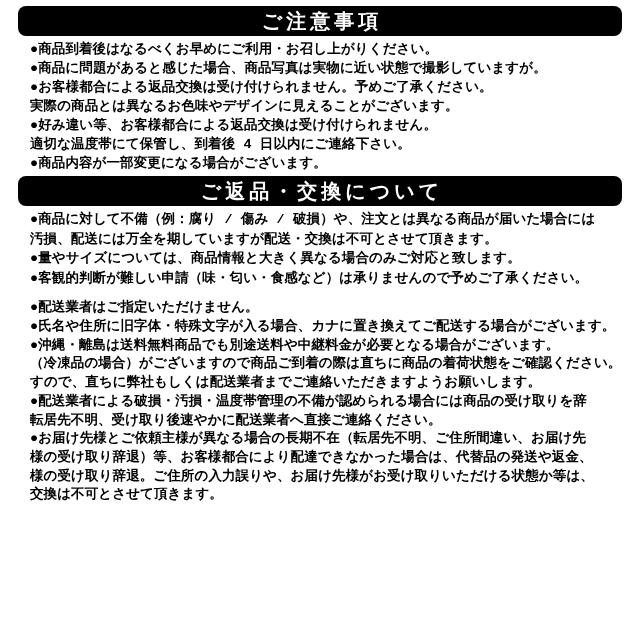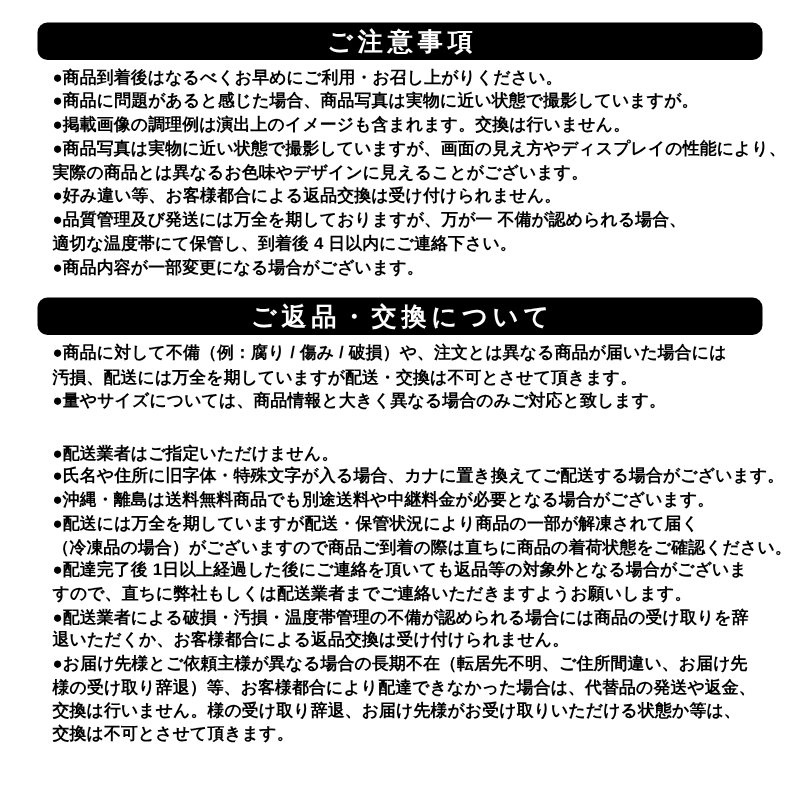--- a/index.html
+++ b/index.html
@@ -9,21 +9,21 @@
     background: var(--page-bg, #ffffff);
     font-family: "Liberation Sans", "DejaVu Sans", sans-serif;
     overflow: hidden;
   }
   .page {
     width: 640px;
     height: 640px;
     box-sizing: border-box;
     padding-top: 6px;
   }
-  .notice-section { margin: 12px; }
+  .notice-section { margin: 0; font-family: Liberation Mono, monospace; }
   .bar {
     margin: 0 18px;
     height: 30px;
     background: var(--bar-bg, #000000);
     border-radius: 8px;
     display: flex;
     align-items: center;
     justify-content: center;
   }
   .bar-title {
@@ -56,52 +56,49 @@
 
 <div class="page">
 
   <section class="notice-section">
     <div class="bar">
       <span class="bar-title">ご注意事項</span>
     </div>
     <div class="body s1">
         <div class="line">●商品到着後はなるべくお早めにご利用・お召し上がりください。</div>
         <div class="line">●商品に問題があると感じた場合、商品写真は実物に近い状態で撮影していますが。</div>
-        <div class="line">●掲載画像の調理例は演出上のイメージも含まれます。交換は行いません。</div>
-        <div class="line">●商品写真は実物に近い状態で撮影していますが、画面の見え方やディスプレイの性能により、</div>
+        <div class="line">●お客様都合による返品交換は受け付けられません。予めご了承ください。</div>
         <div class="line">実際の商品とは異なるお色味やデザインに見えることがございます。</div>
         <div class="line">●好み違い等、お客様都合による返品交換は受け付けられません。</div>
-        <div class="line">●品質管理及び発送には万全を期しておりますが、万が一 不備が認められる場合、</div>
         <div class="line">適切な温度帯にて保管し、到着後 4 日以内にご連絡下さい。</div>
         <div class="line">●商品内容が一部変更になる場合がございます。</div>
       </div>
   </section>
 
   <section class="notice-section">
     <div class="bar">
       <span class="bar-title">ご返品・交換について</span>
     </div>
     <div class="body s2">
         <div class="line">●商品に対して不備（例：腐り / 傷み / 破損）や、注文とは異なる商品が届いた場合には</div>
         <div class="line">汚損、配送には万全を期していますが配送・交換は不可とさせて頂きます。</div>
         <div class="line">●量やサイズについては、商品情報と大きく異なる場合のみご対応と致します。</div>
+        <div class="line">●客観的判断が難しい申請（味・匂い・食感など）は承りませんので予めご了承ください。</div>
       </div>
   </section>
 
   <section class="notice-section">
     <div class="body s3">
         <div class="line">●配送業者はご指定いただけません。</div>
         <div class="line">●氏名や住所に旧字体・特殊文字が入る場合、カナに置き換えてご配送する場合がございます。</div>
         <div class="line">●沖縄・離島は送料無料商品でも別途送料や中継料金が必要となる場合がございます。</div>
-        <div class="line">●配送には万全を期していますが配送・保管状況により商品の一部が解凍されて届く</div>
         <div class="line">（冷凍品の場合）がございますので商品ご到着の際は直ちに商品の着荷状態をご確認ください。</div>
-        <div class="line">●配達完了後 1日以上経過した後にご連絡を頂いても返品等の対象外となる場合がございま</div>
         <div class="line">すので、直ちに弊社もしくは配送業者までご連絡いただきますようお願いします。</div>
         <div class="line">●配送業者による破損・汚損・温度帯管理の不備が認められる場合には商品の受け取りを辞</div>
-        <div class="line">退いただくか、お客様都合による返品交換は受け付けられません。</div>
+        <div class="line">転居先不明、受け取り後速やかに配送業者へ直接ご連絡ください。</div>
         <div class="line">●お届け先様とご依頼主様が異なる場合の長期不在（転居先不明、ご住所間違い、お届け先</div>
         <div class="line">様の受け取り辞退）等、お客様都合により配達できなかった場合は、代替品の発送や返金、</div>
-        <div class="line">交換は行いません。様の受け取り辞退、お届け先様がお受け取りいただける状態か等は、</div>
+        <div class="line">様の受け取り辞退。ご住所の入力誤りや、お届け先様がお受け取りいただける状態か等は、</div>
         <div class="line">交換は不可とさせて頂きます。</div>
       </div>
   </section>
 
 </div>
 
 </body></html>

